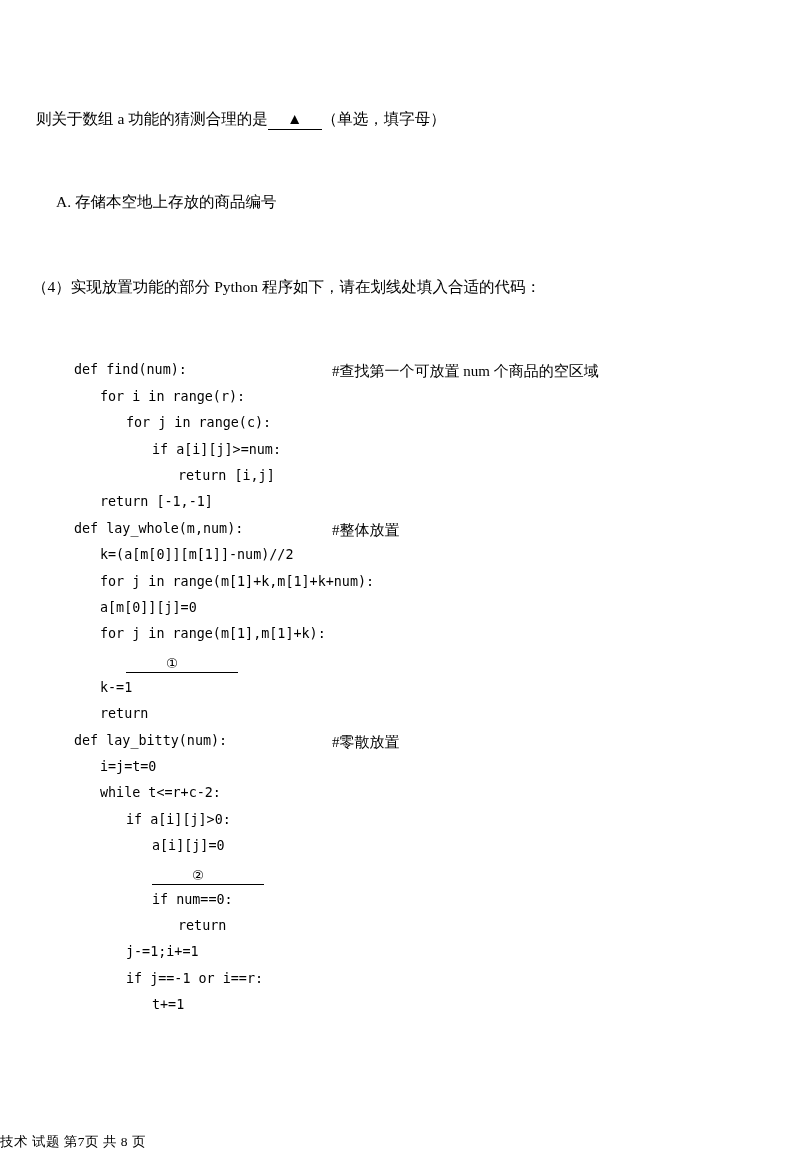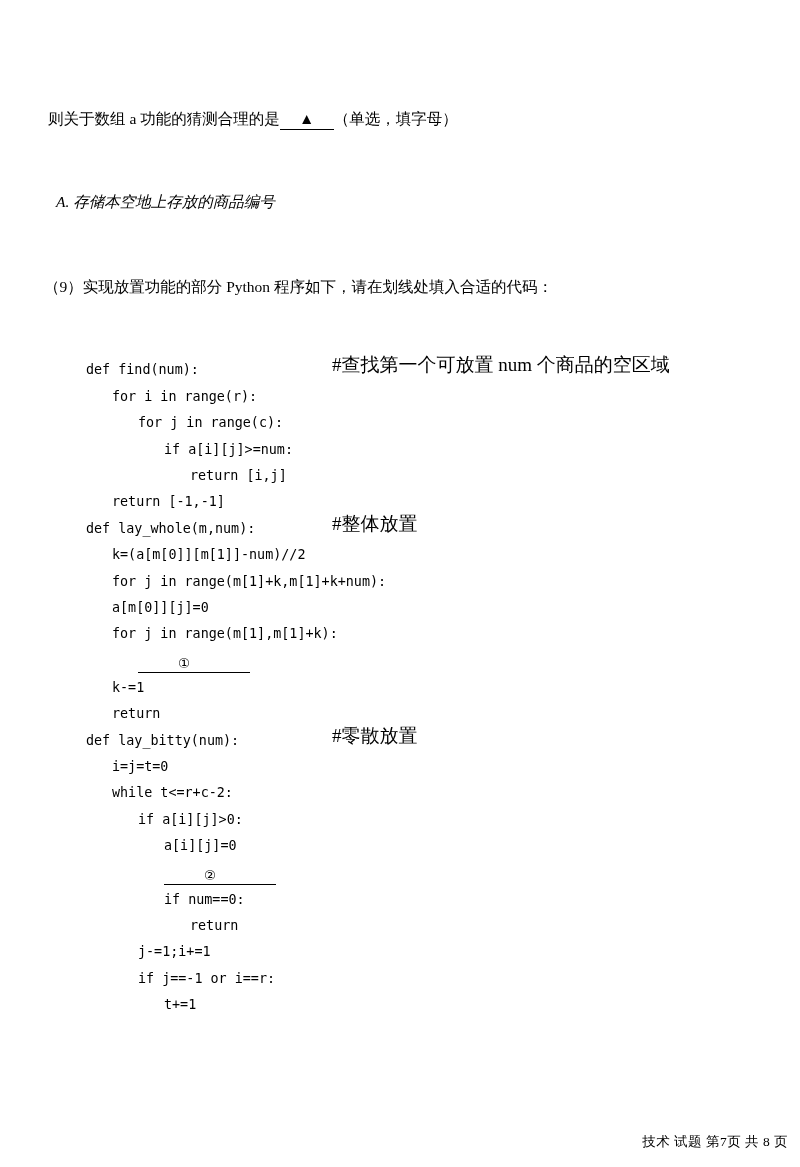--- a/index.html
+++ b/index.html
@@ -12,75 +12,74 @@
     height: 1167px;
     position: relative;
     font-family: "Liberation Serif", serif;
     color: #000000;
   }
   .page {
     position: relative;
     width: 788px;
     height: 1167px;
     box-sizing: border-box;
-    padding: 50px 40px 0 44px;
+    padding: 50px 40px 0 32px;
   }
 
   
   .prose {
     font-family: "Liberation Serif", serif;
     font-size: 15.5px;
     line-height: 1.78;
     white-space: pre-wrap;
   }
   .q-line {
     margin-left: 4px;
   }
   .blank {
     display: inline-block;
     min-width: 54px;
     border-bottom: 1px solid #000;
     text-align: center;
     line-height: 1.2;
   }
   .opt {
-    margin-left: 12px;
+    margin-left: 24px;
     font-size: 15.5px;
     line-height: 1.78;
-    font-style: italic;
   }
   .sub-q {
     margin-top: 2px;
     margin-left: 0px;
     font-size: 15.5px;
     line-height: 1.78;
   }
 
   
   .code {
     margin-top: 2px;
     font-family: "DejaVu Sans Mono", monospace;
     font-size: 13.4px;
     line-height: 1.97;
     white-space: pre;
     position: relative;
   }
   .code-row {
     position: relative;
     display: flex;
-    align-items: flex-end;
+    align-items: flex-start;
   }
   .code-text {
     white-space: pre;
   }
   .comment {
     position: absolute;
-    left: 288px;
+    left: 300px;
     font-family: "Liberation Serif", serif;
-    font-size: 19px;
+    font-size: 15px;
     white-space: pre;
   }
 
   
   .fill-row {
     position: relative;
     height: 27px;
   }
   .fill-rule {
     position: absolute;
@@ -95,33 +94,33 @@
     font-size: 13.5px;
     line-height: 1;
   }
 
   
   .footer {
     position: absolute;
     left: 0;
     right: 0;
     bottom: 16px;
-    text-align: right;
+    text-align: left;
     font-family: "Liberation Serif", serif;
     font-size: 13.5px;
     letter-spacing: 0.5px;
   }
 </style>
 </head>
 <body>
 
 <div class="page">
 
   <div class="prose">
     <div class="q-line"><span>则关于数组 a 功能的猜测合理的是</span><span class="blank">▲</span><span>（单选，填字母）</span></div>
     <div class="opt">A. 存储本空地上存放的商品编号</div>
-    <div class="sub-q">（9）实现放置功能的部分 Python 程序如下，请在划线处填入合适的代码：</div>
+    <div class="sub-q">（4）实现放置功能的部分 Python 程序如下，请在划线处填入合适的代码：</div>
   </div>
 
   <div class="code" id="code-block"><div class="code-row"><span class="code-text" style="padding-left: 42px;">def find(num):</span><span class="comment">#查找第一个可放置 num 个商品的空区域</span></div><div class="code-row"><span class="code-text" style="padding-left: 68px;">for i in range(r):</span></div><div class="code-row"><span class="code-text" style="padding-left: 94px;">for j in range(c):</span></div><div class="code-row"><span class="code-text" style="padding-left: 120px;">if a[i][j]&gt;=num:</span></div><div class="code-row"><span class="code-text" style="padding-left: 146px;">return [i,j]</span></div><div class="code-row"><span class="code-text" style="padding-left: 68px;">return [-1,-1]</span></div><div class="code-row"><span class="code-text" style="padding-left: 42px;">def lay_whole(m,num):</span><span class="comment">#整体放置</span></div><div class="code-row"><span class="code-text" style="padding-left: 68px;">k=(a[m[0]][m[1]]-num)//2</span></div><div class="code-row"><span class="code-text" style="padding-left: 68px;">for j in range(m[1]+k,m[1]+k+num):</span></div><div class="code-row"><span class="code-text" style="padding-left: 68px;">a[m[0]][j]=0</span></div><div class="code-row"><span class="code-text" style="padding-left: 68px;">for j in range(m[1],m[1]+k):</span></div><div class="code-row fill-row"><span class="fill-rule" style="left: 94px; width: 112px;"></span><span class="circled" style="left: 134px;">①</span></div><div class="code-row"><span class="code-text" style="padding-left: 68px;">k-=1</span></div><div class="code-row"><span class="code-text" style="padding-left: 68px;">return</span></div><div class="code-row"><span class="code-text" style="padding-left: 42px;">def lay_bitty(num):</span><span class="comment">#零散放置</span></div><div class="code-row"><span class="code-text" style="padding-left: 68px;">i=j=t=0</span></div><div class="code-row"><span class="code-text" style="padding-left: 68px;">while t&lt;=r+c-2:</span></div><div class="code-row"><span class="code-text" style="padding-left: 94px;">if a[i][j]&gt;0:</span></div><div class="code-row"><span class="code-text" style="padding-left: 120px;">a[i][j]=0</span></div><div class="code-row fill-row"><span class="fill-rule" style="left: 120px; width: 112px;"></span><span class="circled" style="left: 160px;">②</span></div><div class="code-row"><span class="code-text" style="padding-left: 120px;">if num==0:</span></div><div class="code-row"><span class="code-text" style="padding-left: 146px;">return</span></div><div class="code-row"><span class="code-text" style="padding-left: 94px;">j-=1;i+=1</span></div><div class="code-row"><span class="code-text" style="padding-left: 94px;">if j==-1 or i==r:</span></div><div class="code-row"><span class="code-text" style="padding-left: 120px;">t+=1</span></div></div>
 
   <div class="footer">技术 试题  第7页 共 8 页</div>
 </div>
 
 </body></html>

